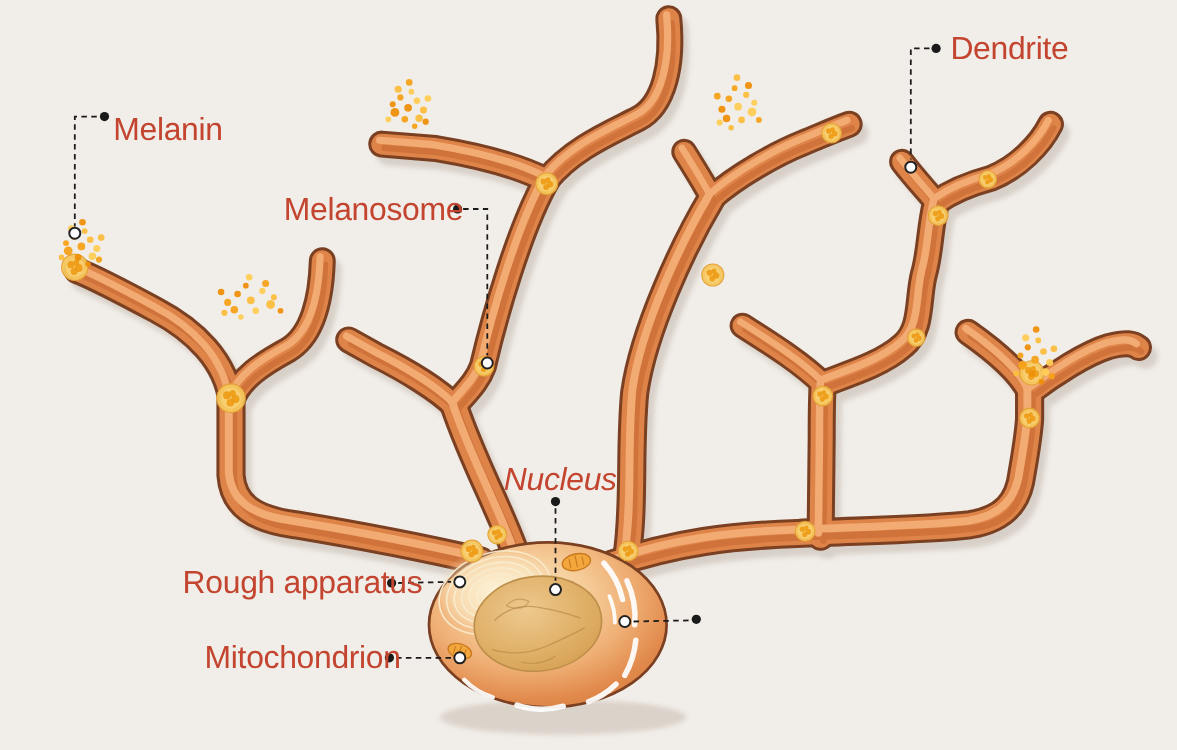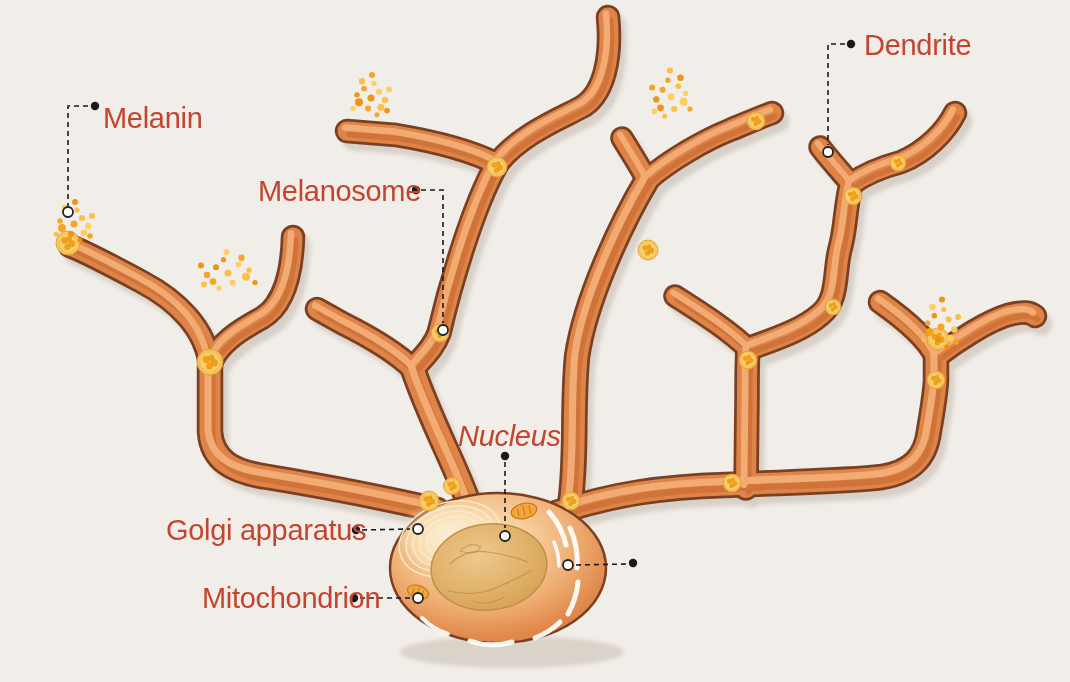--- a/index.html
+++ b/index.html
@@ -441,15 +441,15 @@
       <circle cx="418" cy="529" r="5" fill="#FFFFFF" stroke="#222" stroke-width="1.8"></circle>
       <circle cx="418" cy="598" r="5" fill="#FFFFFF" stroke="#222" stroke-width="1.8"></circle>
       <circle cx="568" cy="565" r="5" fill="#FFFFFF" stroke="#222" stroke-width="1.8"></circle>
     </g>
   </svg>
 
   <div class="label" style="left:103px; top:91px;margin-top:12px;">Melanin</div>
   <div class="label" style="left:258px; top:176px;">Melanosome</div>
   <div class="label" style="left:864px; top:30px;">Dendrite</div>
   <div class="label" style="left:458px; top:421px;font-style:italic;">Nucleus</div>
-  <div class="label" style="left:166px; top:515px;">Golgi apparatus</div>
-  <div class="label" style="left:186px; top:583px;margin-left:16px;">Mitochondrion</div>
+  <div class="label" style="left:166px; top:515px;">Rough apparatus</div>
+  <div class="label" style="left:186px; top:583px;">Mitochondrion</div>
 </div>
 
 </body></html>

